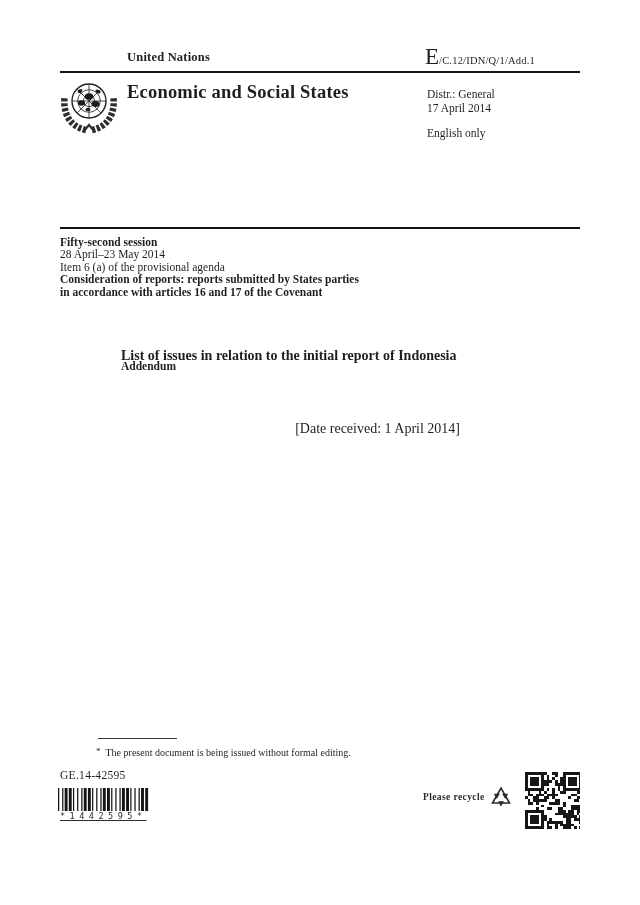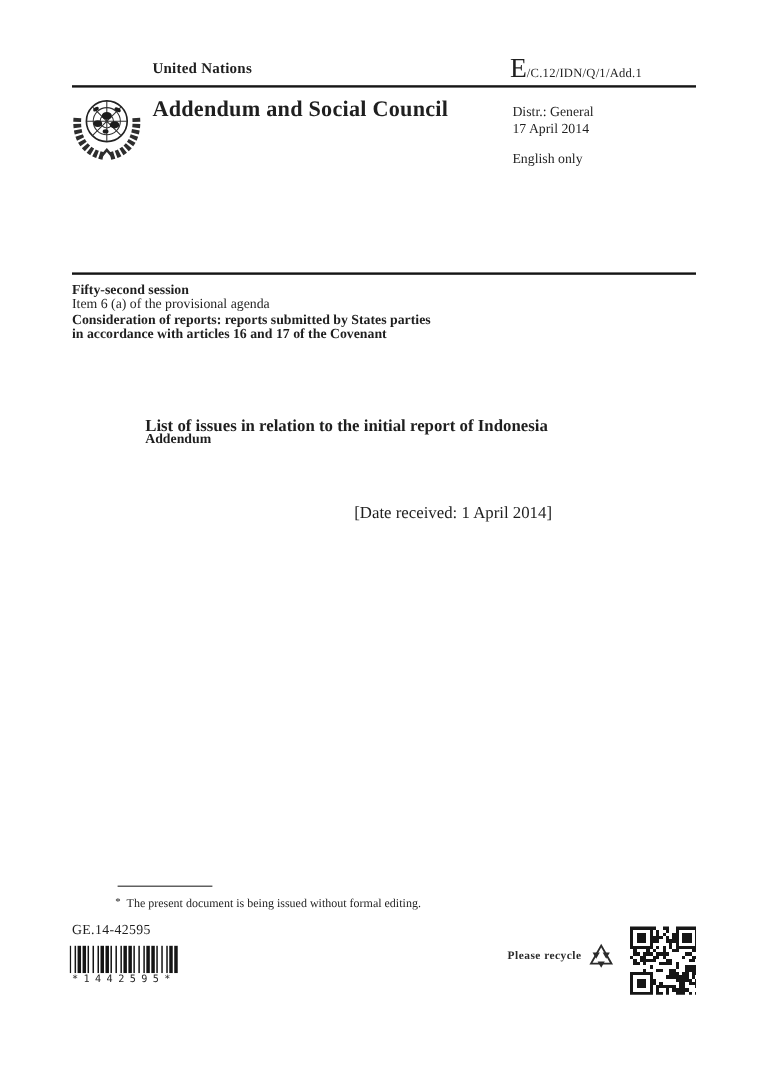--- a/index.html
+++ b/index.html
@@ -42,21 +42,21 @@
   
   .fn-sep{left:98px;top:738px;width:79px;height:1.3px;background:#3a3a3a;}
   .footnote{left:96px;top:746px;font-size:10px;}
   .footnote .marker{font-size:9px;vertical-align:2px;}
   .footnote .fn-text{margin-left:5px;}
 
   
   .ge-number{left:60px;top:769px;font-size:11.5px;letter-spacing:.3px;}
   .barcode-wrap{left:58px;top:788px;width:104px;text-align:left;}
   .barcode-bars{height:23px;display:block;}
-  .barcode-text{display:block;font-family:"DejaVu Sans Mono",monospace;font-size:8.5px;letter-spacing:4.5px;color:#2a2a2a;margin-top:0px;padding-left:2px;}
+  .barcode-text{display:block;font-family:"DejaVu Sans Mono",monospace;font-size:8.5px;letter-spacing:4.5px;color:#2a2a2a;margin-top:0px;padding-left:2px;text-decoration:underline;}
   .recycle-wrap{left:423px;top:783px;display:flex;align-items:flex-start;}
   .recycle-label{font-size:9.5px;font-weight:bold;letter-spacing:.4px;color:#2a2a2a;margin-top:9px;}
   .recycle-icon{width:26px;height:26px;margin-left:3px;}
   .qr{left:525px;top:772px;width:57px;height:57px;}
 </style>
 </head>
 <body>
 
 <div class="page">
 
@@ -80,32 +80,33 @@
     <g fill="#1d1d1d">
       <ellipse cx="29" cy="17.5" rx="4.2" ry="3.2"></ellipse>
       <ellipse cx="21.5" cy="24" rx="3.6" ry="2.8"></ellipse>
       <ellipse cx="35.5" cy="25" rx="4" ry="3"></ellipse>
       <ellipse cx="28" cy="30.5" rx="2.4" ry="1.8"></ellipse>
       <ellipse cx="20" cy="12" rx="2.6" ry="1.6" transform="rotate(-30 20 12)"></ellipse>
       <ellipse cx="38" cy="12.5" rx="2.8" ry="1.6" transform="rotate(28 38 12.5)"></ellipse>
     </g>
   </svg>
 
-  <div class="abs council-name">Addendum and Social Council</div>
+  <div class="abs council-name">Economic and Social States</div>
 
   <div class="abs meta">
     <div>Distr.: General</div>
     <div>17 April 2014</div>
     <div class="lang">English only</div>
   </div>
 
   <div class="abs rule-thick"></div>
 
   <div class="abs session-block">
     <div class="b">Fifty-second session</div>
+    <div>28 April–23 May 2014</div>
     <div>Item 6 (a) of the provisional agenda</div>
     <div class="b">Consideration of reports: reports submitted by States parties</div>
     <div class="b">in accordance with articles 16 and 17 of the Covenant</div>
   </div>
 
   <div class="abs doc-title">List of issues in relation to the initial report of Indonesia</div>
   <div class="abs addendum">Addendum</div>
   <div class="abs date-received">[Date received: 1 April 2014]</div>
 
   <div class="abs fn-sep"></div>

